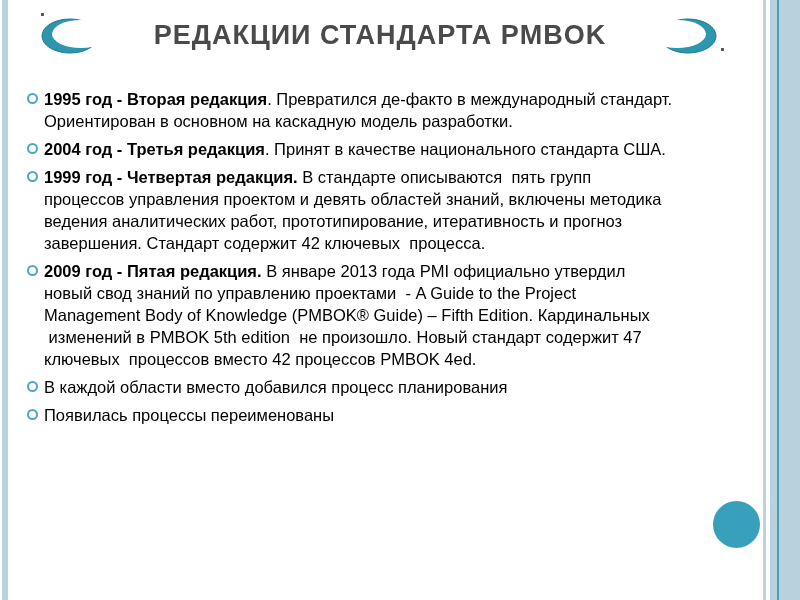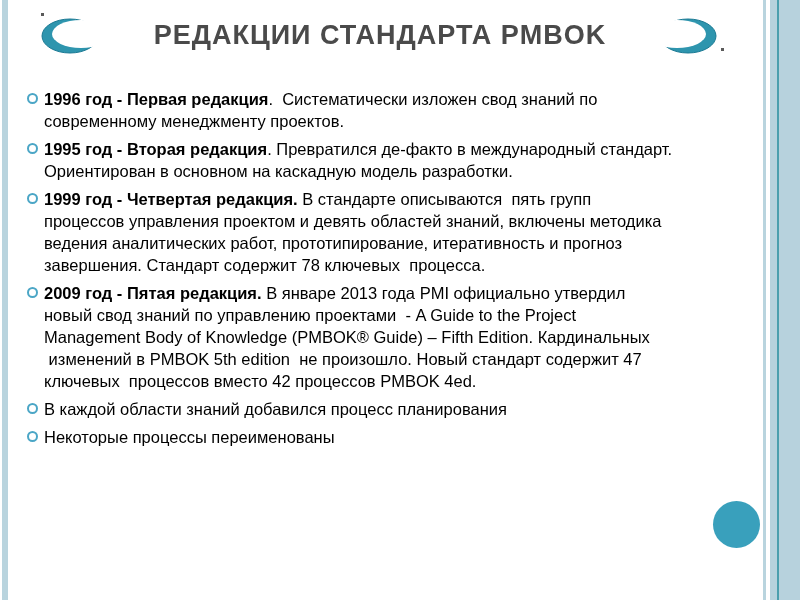--- a/index.html
+++ b/index.html
@@ -78,57 +78,56 @@
     <svg width="62" height="40" viewBox="0 0 62 40">
       <ellipse cx="32" cy="20" rx="28" ry="17" fill="#2e95ae" stroke="#1c7a94" stroke-width="1"></ellipse>
       <ellipse cx="21" cy="18" rx="29" ry="14" fill="#ffffff"></ellipse>
     </svg>
   </span>
   <div class="tpl-dot dot-br"></div>
 </div>
 
 <div class="content">
 
-  <div class="item">
-    <span class="bullet"></span>
-    <div class="item-text"><b>1996 год - Первая редакция</b><span>.  Систематически изложен свод знаний по
-современному менеджменту проектов.</span></div>
-  </div>
 
   <div class="item">
     <span class="bullet"></span>
     <div class="item-text"><b>1995 год - Вторая редакция</b><span>. Превратился де-факто в международный стандарт.
 Ориентирован в основном на каскадную модель разработки.</span></div>
   </div>
 
+  <div class="item">
+    <span class="bullet"></span>
+    <div class="item-text"><b>2004 год - Третья редакция</b><span>. Принят в качестве национального стандарта США.</span></div>
+  </div>
 
   <div class="item">
     <span class="bullet"></span>
     <div class="item-text"><b>1999 год - Четвертая редакция.</b><span> В стандарте описываются  пять групп
 процессов управления проектом и девять областей знаний, включены методика
 ведения аналитических работ, прототипирование, итеративность и прогноз
-завершения. Стандарт содержит 78 ключевых  процесса.</span></div>
+завершения. Стандарт содержит 42 ключевых  процесса.</span></div>
   </div>
 
   <div class="item">
     <span class="bullet"></span>
     <div class="item-text"><b>2009 год - Пятая редакция.</b><span> В январе 2013 года PMI официально утвердил
 новый свод знаний по управлению проектами  - A Guide to the Project
 Management Body of Knowledge (PMBOK® Guide) – Fifth Edition. Кардинальных
  изменений в PMBOK 5th edition  не произошло. Новый стандарт содержит 47
 ключевых  процессов вместо 42 процессов PMBOK 4ed.</span></div>
   </div>
 
 
 
   <div class="item">
     <span class="bullet"></span>
-    <div class="item-text">В каждой области знаний добавился процесс планирования</div>
+    <div class="item-text">В каждой области вместо добавился процесс планирования</div>
   </div>
 
   <div class="item">
     <span class="bullet"></span>
-    <div class="item-text">Некоторые процессы переименованы</div>
+    <div class="item-text">Появилась процессы переименованы</div>
   </div>
 
 </div>
 
 <div class="circle-ornament"></div>
 
 </body></html>

